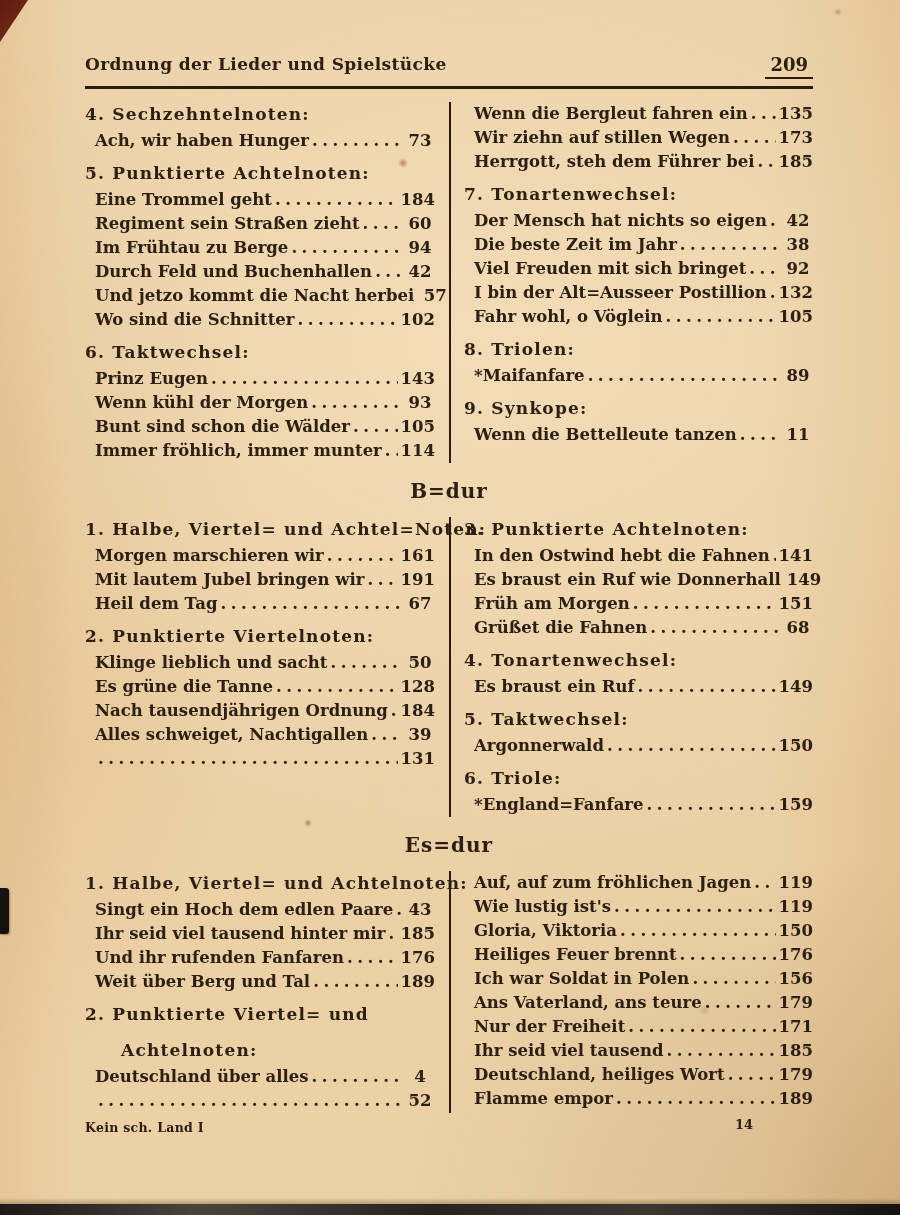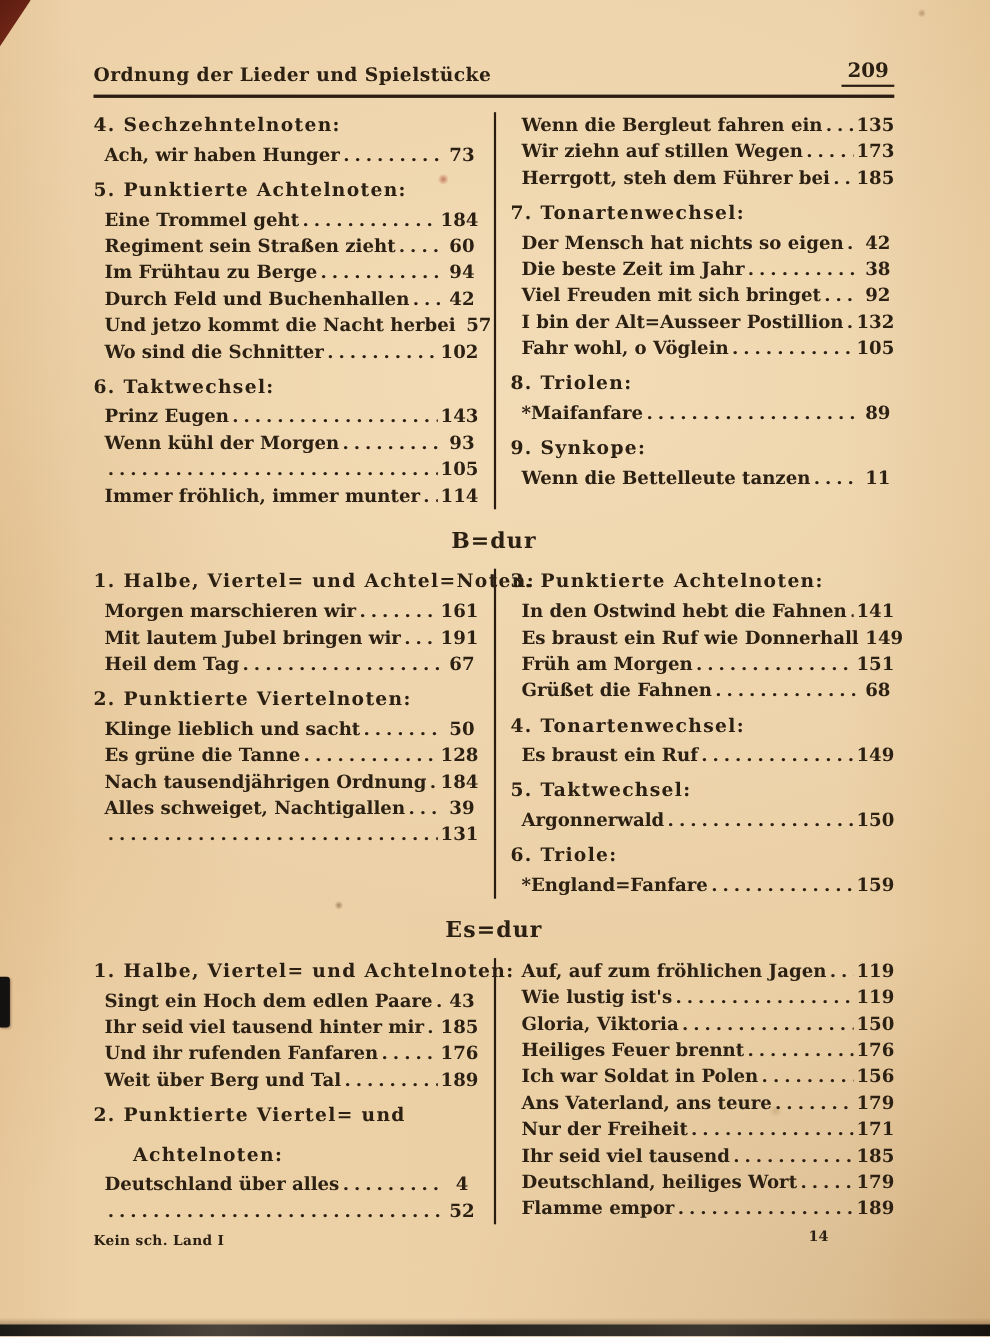--- a/index.html
+++ b/index.html
@@ -11,21 +11,21 @@
       radial-gradient(circle 4px at 403px 163px, rgba(160,50,25,.55), rgba(160,50,25,0) 5px),
       radial-gradient(circle 3px at 308px 823px, rgba(90,60,30,.5), rgba(90,60,30,0) 4px),
       radial-gradient(circle 3px at 838px 12px, rgba(120,70,40,.4), rgba(120,70,40,0) 4px),
       radial-gradient(circle 5px at 705px 1010px, rgba(150,110,60,.25), rgba(150,110,60,0) 6px),
       radial-gradient(ellipse 1100px 800px at 55% 28%, rgba(255,242,214,.35), rgba(255,242,214,0) 65%),
       radial-gradient(ellipse 700px 520px at 100% 100%, rgba(140,95,45,.22), rgba(140,95,45,0) 70%),
       radial-gradient(ellipse 420px 900px at 0% 45%, rgba(205,160,100,.28), rgba(205,160,100,0) 60%),
       linear-gradient(90deg, #e6c69a 0%, #ecd0a6 8%, #ebd0a6 85%, #e3c394 100%),
       #e9cda3;
   }
-  .header{position:absolute;top:54px;left:85px;right:87px;display:flex;justify-content:space-between;align-items:flex-end;}
+  .header{position:absolute;top:54px;left:85px;right:87px;display:flex;justify-content:space-between;align-items:flex-start;}
   .header-title{font-size:17px;font-weight:bold;letter-spacing:.4px;}
   .page-num{font-size:18px;font-weight:bold;padding:0 5px 2px 5px;border-bottom:2px solid #2a1c10;}
   .rule{position:absolute;top:86px;left:85px;right:87px;height:3px;background:#2a1c10;}
 
   .content{position:absolute;top:102px;left:85px;right:87px;}
   .block-heading{text-align:center;font-size:20px;font-weight:bold;letter-spacing:1px;margin:16px 0 14px 0;line-height:24px;}
   .columns{display:flex;align-items:stretch;}
   .col{width:50%;box-sizing:border-box;}
   .col.left{padding-right:14px;}
   .col.right{padding-left:13px;border-left:2px solid #2a1c10;}
@@ -117,20 +117,21 @@
                 <span class="t">Prinz Eugen</span>
                 <span class="leader"></span>
                 <span class="pg">143</span>
               </div>
               <div class="entry">
                 <span class="t">Wenn kühl der Morgen</span>
                 <span class="leader"></span>
                 <span class="pg">93</span>
               </div>
               <div class="entry">
+                <span class="t">Bunt sind schon die Wälder</span>
                 <span class="leader"></span>
                 <span class="pg">105</span>
               </div>
               <div class="entry">
                 <span class="t">Immer fröhlich, immer munter</span>
                 <span class="leader"></span>
                 <span class="pg">114</span>
               </div>
             </div>
           </div>

